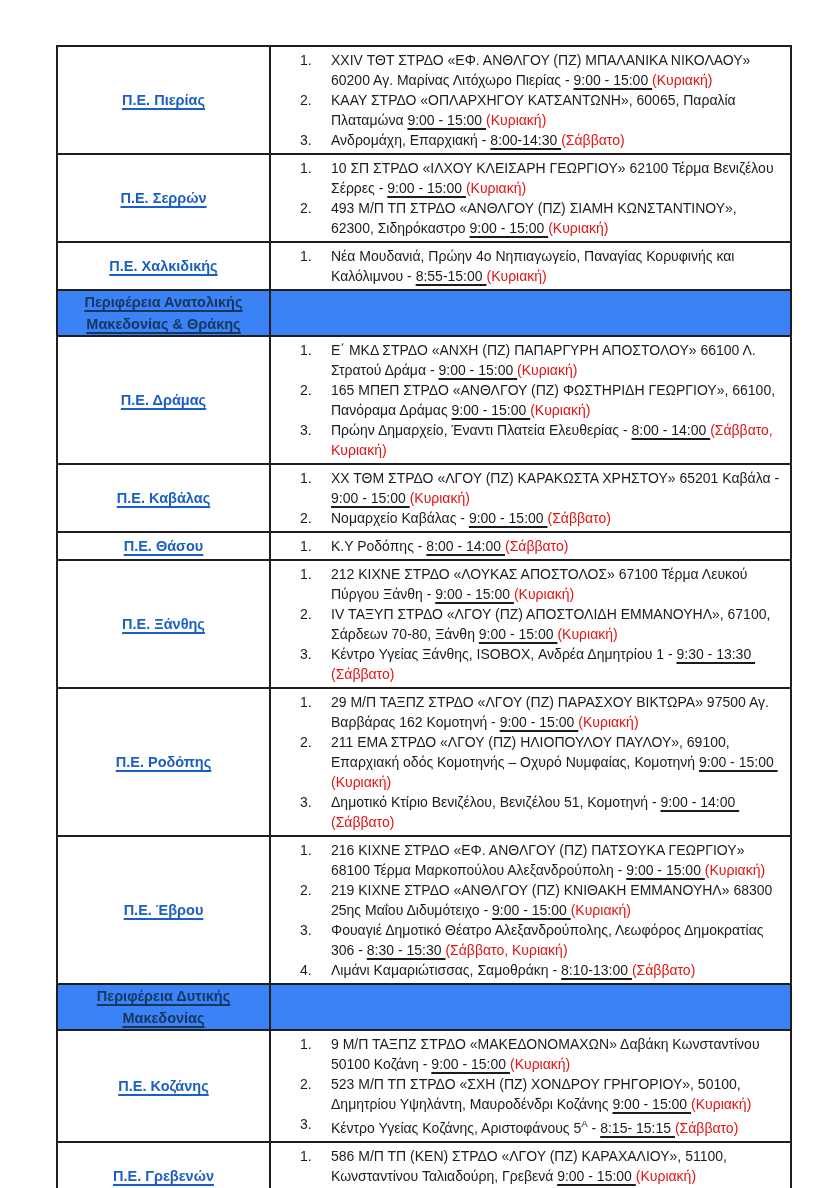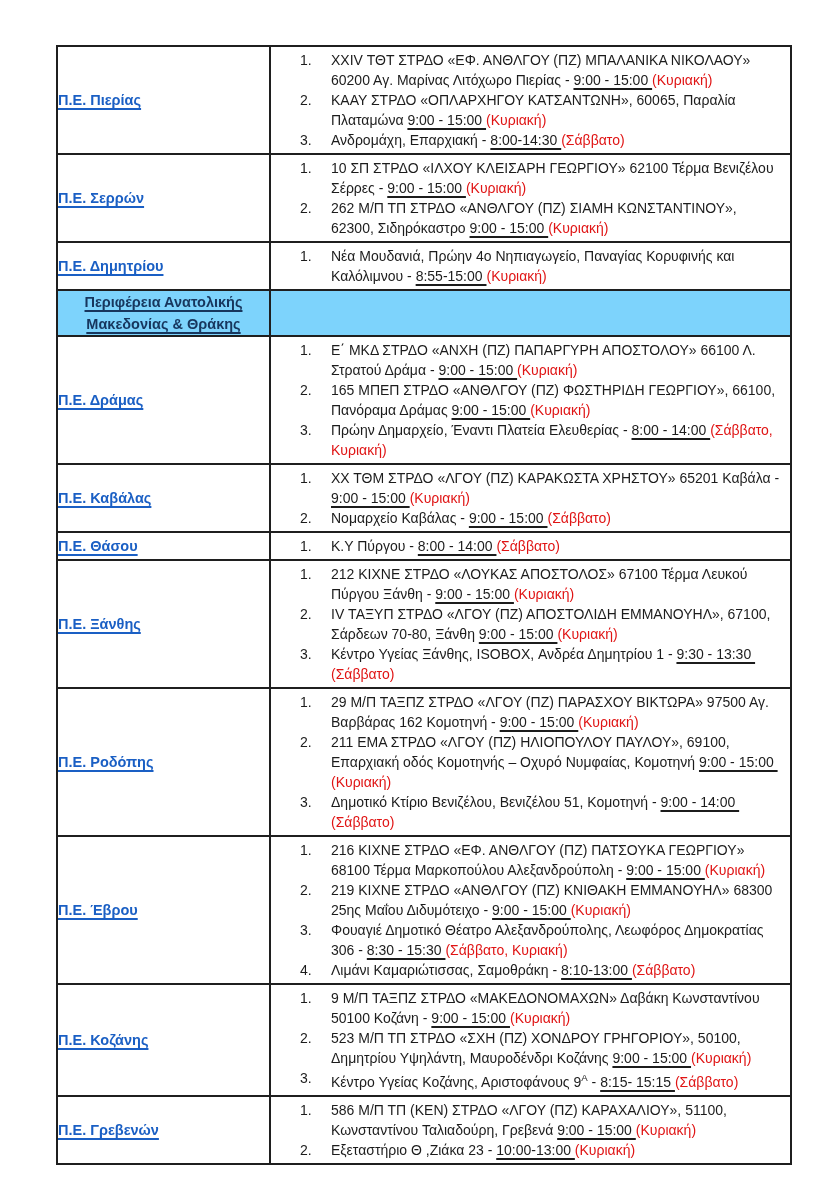--- a/index.html
+++ b/index.html
@@ -32,36 +32,36 @@
   table.schedule td {
     border: 2px solid #1f1f1f;
     vertical-align: middle;
     padding: 0;
   }
   col.col-region   { width: 213px; }
   col.col-locations{ width: 521px; }
 
   
   td.region-cell {
-    text-align: left;
+    text-align: center;
     padding: 2px 4px;
   }
   .region-link {
     color: #1a5fc4;
     font-weight: bold;
     text-decoration: underline;
     text-underline-offset: 3px;
     text-decoration-thickness: 1.5px;
     font-size: 14.5px;
     cursor: pointer;
   }
 
   
   tr.header-row td {
-    background: #7dd3fc;
+    background: #3b82f6;
   }
   td.header-cell {
     text-align: center;
     padding: 2px 10px;
   }
   .header-label {
     color: #17365d;
     font-weight: bold;
     text-decoration: underline;
     text-underline-offset: 3px;
@@ -118,26 +118,26 @@
               <li><span class="seg-text">ΚΑΑΥ ΣΤΡΔΟ «ΟΠΛΑΡΧΗΓΟΥ ΚΑΤΣΑΝΤΩΝΗ», 60065, Παραλία Πλαταμώνα </span><span class="seg-time">9:00 - 15:00 </span><span class="seg-day">(Κυριακή)</span></li>
               <li><span class="seg-text">Ανδρομάχη, Επαρχιακή - </span><span class="seg-time">8:00-14:30 </span><span class="seg-day">(Σάββατο)</span></li>
             </ol>
           </td>
         </tr>
         <tr>
           <td class="region-cell"><span class="region-link">Π.Ε. Σερρών</span></td>
           <td class="items-cell">
             <ol>
               <li><span class="seg-text">10 ΣΠ ΣΤΡΔΟ «ΙΛΧΟΥ ΚΛΕΙΣΑΡΗ ΓΕΩΡΓΙΟΥ» 62100 Τέρμα Βενιζέλου Σέρρες - </span><span class="seg-time">9:00 - 15:00 </span><span class="seg-day">(Κυριακή)</span></li>
-              <li><span class="seg-text">262 Μ/Π ΤΠ ΣΤΡΔΟ «ΑΝΘΛΓΟΥ (ΠΖ) ΣΙΑΜΗ ΚΩΝΣΤΑΝΤΙΝΟΥ», 62300, Σιδηρόκαστρο </span><span class="seg-time">9:00 - 15:00 </span><span class="seg-day">(Κυριακή)</span></li>
-            </ol>
-          </td>
-        </tr>
-        <tr>
-          <td class="region-cell"><span class="region-link">Π.Ε. Δημητρίου</span></td>
+              <li><span class="seg-text">493 Μ/Π ΤΠ ΣΤΡΔΟ «ΑΝΘΛΓΟΥ (ΠΖ) ΣΙΑΜΗ ΚΩΝΣΤΑΝΤΙΝΟΥ», 62300, Σιδηρόκαστρο </span><span class="seg-time">9:00 - 15:00 </span><span class="seg-day">(Κυριακή)</span></li>
+            </ol>
+          </td>
+        </tr>
+        <tr>
+          <td class="region-cell"><span class="region-link">Π.Ε. Χαλκιδικής</span></td>
           <td class="items-cell">
             <ol>
               <li><span class="seg-text">Νέα Μουδανιά, Πρώην 4ο Νηπιαγωγείο, Παναγίας Κορυφινής και Καλόλιμνου - </span><span class="seg-time">8:55-15:00 </span><span class="seg-day">(Κυριακή)</span></li>
             </ol>
           </td>
         </tr>
         <tr class="header-row">
           <td class="header-cell"><span class="header-label">Περιφέρεια Ανατολικής Μακεδονίας &amp; Θράκης</span></td>
           <td class="header-cell"></td>
         </tr>
@@ -157,21 +157,21 @@
             <ol>
               <li><span class="seg-text">ΧΧ ΤΘΜ ΣΤΡΔΟ «ΛΓΟΥ (ΠΖ) ΚΑΡΑΚΩΣΤΑ ΧΡΗΣΤΟΥ» 65201 Καβάλα - </span><span class="seg-time">9:00 - 15:00 </span><span class="seg-day">(Κυριακή)</span></li>
               <li><span class="seg-text">Νομαρχείο Καβάλας - </span><span class="seg-time">9:00 - 15:00 </span><span class="seg-day">(Σάββατο)</span></li>
             </ol>
           </td>
         </tr>
         <tr>
           <td class="region-cell"><span class="region-link">Π.Ε. Θάσου</span></td>
           <td class="items-cell">
             <ol>
-              <li><span class="seg-text">Κ.Υ Πύργου - </span><span class="seg-time">8:00 - 14:00 </span><span class="seg-day">(Σάββατο)</span></li>
+              <li><span class="seg-text">Κ.Υ Ροδόπης - </span><span class="seg-time">8:00 - 14:00 </span><span class="seg-day">(Σάββατο)</span></li>
             </ol>
           </td>
         </tr>
         <tr>
           <td class="region-cell"><span class="region-link">Π.Ε. Ξάνθης</span></td>
           <td class="items-cell">
             <ol>
               <li><span class="seg-text">212 ΚΙΧΝΕ ΣΤΡΔΟ «ΛΟΥΚΑΣ ΑΠΟΣΤΟΛΟΣ» 67100 Τέρμα Λευκού Πύργου Ξάνθη - </span><span class="seg-time">9:00 - 15:00 </span><span class="seg-day">(Κυριακή)</span></li>
               <li><span class="seg-text">IV ΤΑΞΥΠ ΣΤΡΔΟ «ΛΓΟΥ (ΠΖ) ΑΠΟΣΤΟΛΙΔΗ ΕΜΜΑΝΟΥΗΛ», 67100, Σάρδεων 70-80, Ξάνθη </span><span class="seg-time">9:00 - 15:00 </span><span class="seg-day">(Κυριακή)</span></li>
               <li><span class="seg-text">Κέντρο Υγείας Ξάνθης, ISOBOX, Ανδρέα Δημητρίου 1 - </span><span class="seg-time">9:30 - 13:30 </span><span class="seg-day">(Σάββατο)</span></li>
@@ -192,27 +192,31 @@
           <td class="region-cell"><span class="region-link">Π.Ε. Έβρου</span></td>
           <td class="items-cell">
             <ol>
               <li><span class="seg-text">216 ΚΙΧΝΕ ΣΤΡΔΟ «ΕΦ. ΑΝΘΛΓΟΥ (ΠΖ) ΠΑΤΣΟΥΚΑ ΓΕΩΡΓΙΟΥ» 68100 Τέρμα Μαρκοπούλου Αλεξανδρούπολη - </span><span class="seg-time">9:00 - 15:00 </span><span class="seg-day">(Κυριακή)</span></li>
               <li><span class="seg-text">219 ΚΙΧΝΕ ΣΤΡΔΟ «ΑΝΘΛΓΟΥ (ΠΖ) ΚΝΙΘΑΚΗ ΕΜΜΑΝΟΥΗΛ» 68300 25ης Μαΐου Διδυμότειχο - </span><span class="seg-time">9:00 - 15:00 </span><span class="seg-day">(Κυριακή)</span></li>
               <li><span class="seg-text">Φουαγιέ Δημοτικό Θέατρο Αλεξανδρούπολης, Λεωφόρος Δημοκρατίας 306 - </span><span class="seg-time">8:30 - 15:30 </span><span class="seg-day">(Σάββατο, Κυριακή)</span></li>
               <li><span class="seg-text">Λιμάνι Καμαριώτισσας, Σαμοθράκη - </span><span class="seg-time">8:10-13:00 </span><span class="seg-day">(Σάββατο)</span></li>
             </ol>
           </td>
         </tr>
+        <tr class="header-row">
+          <td class="header-cell"><span class="header-label">Περιφέρεια Δυτικής Μακεδονίας</span></td>
+          <td class="header-cell"></td>
+        </tr>
         <tr>
           <td class="region-cell"><span class="region-link">Π.Ε. Κοζάνης</span></td>
           <td class="items-cell">
             <ol>
               <li><span class="seg-text">9 Μ/Π ΤΑΞΠΖ ΣΤΡΔΟ «ΜΑΚΕΔΟΝΟΜΑΧΩΝ» Δαβάκη Κωνσταντίνου 50100 Κοζάνη - </span><span class="seg-time">9:00 - 15:00 </span><span class="seg-day">(Κυριακή)</span></li>
               <li><span class="seg-text">523 Μ/Π ΤΠ ΣΤΡΔΟ «ΣΧΗ (ΠΖ) ΧΟΝΔΡΟΥ ΓΡΗΓΟΡΙΟΥ», 50100, Δημητρίου Υψηλάντη, Μαυροδένδρι Κοζάνης </span><span class="seg-time">9:00 - 15:00 </span><span class="seg-day">(Κυριακή)</span></li>
-              <li><span class="seg-text">Κέντρο Υγείας Κοζάνης, Αριστοφάνους 9</span><span class="seg-sup">Α</span><span class="seg-text"> - </span><span class="seg-time">8:15- 15:15 </span><span class="seg-day">(Σάββατο)</span></li>
+              <li><span class="seg-text">Κέντρο Υγείας Κοζάνης, Αριστοφάνους 5</span><span class="seg-sup">Α</span><span class="seg-text"> - </span><span class="seg-time">8:15- 15:15 </span><span class="seg-day">(Σάββατο)</span></li>
             </ol>
           </td>
         </tr>
         <tr>
           <td class="region-cell"><span class="region-link">Π.Ε. Γρεβενών</span></td>
           <td class="items-cell">
             <ol>
               <li><span class="seg-text">586 Μ/Π ΤΠ (ΚΕΝ) ΣΤΡΔΟ «ΛΓΟΥ (ΠΖ) ΚΑΡΑΧΑΛΙΟΥ», 51100, Κωνσταντίνου Ταλιαδούρη, Γρεβενά </span><span class="seg-time">9:00 - 15:00 </span><span class="seg-day">(Κυριακή)</span></li>
               <li><span class="seg-text">Εξεταστήριο Θ ,Ζιάκα 23 - </span><span class="seg-time">10:00-13:00 </span><span class="seg-day">(Κυριακή)</span></li>
             </ol>

